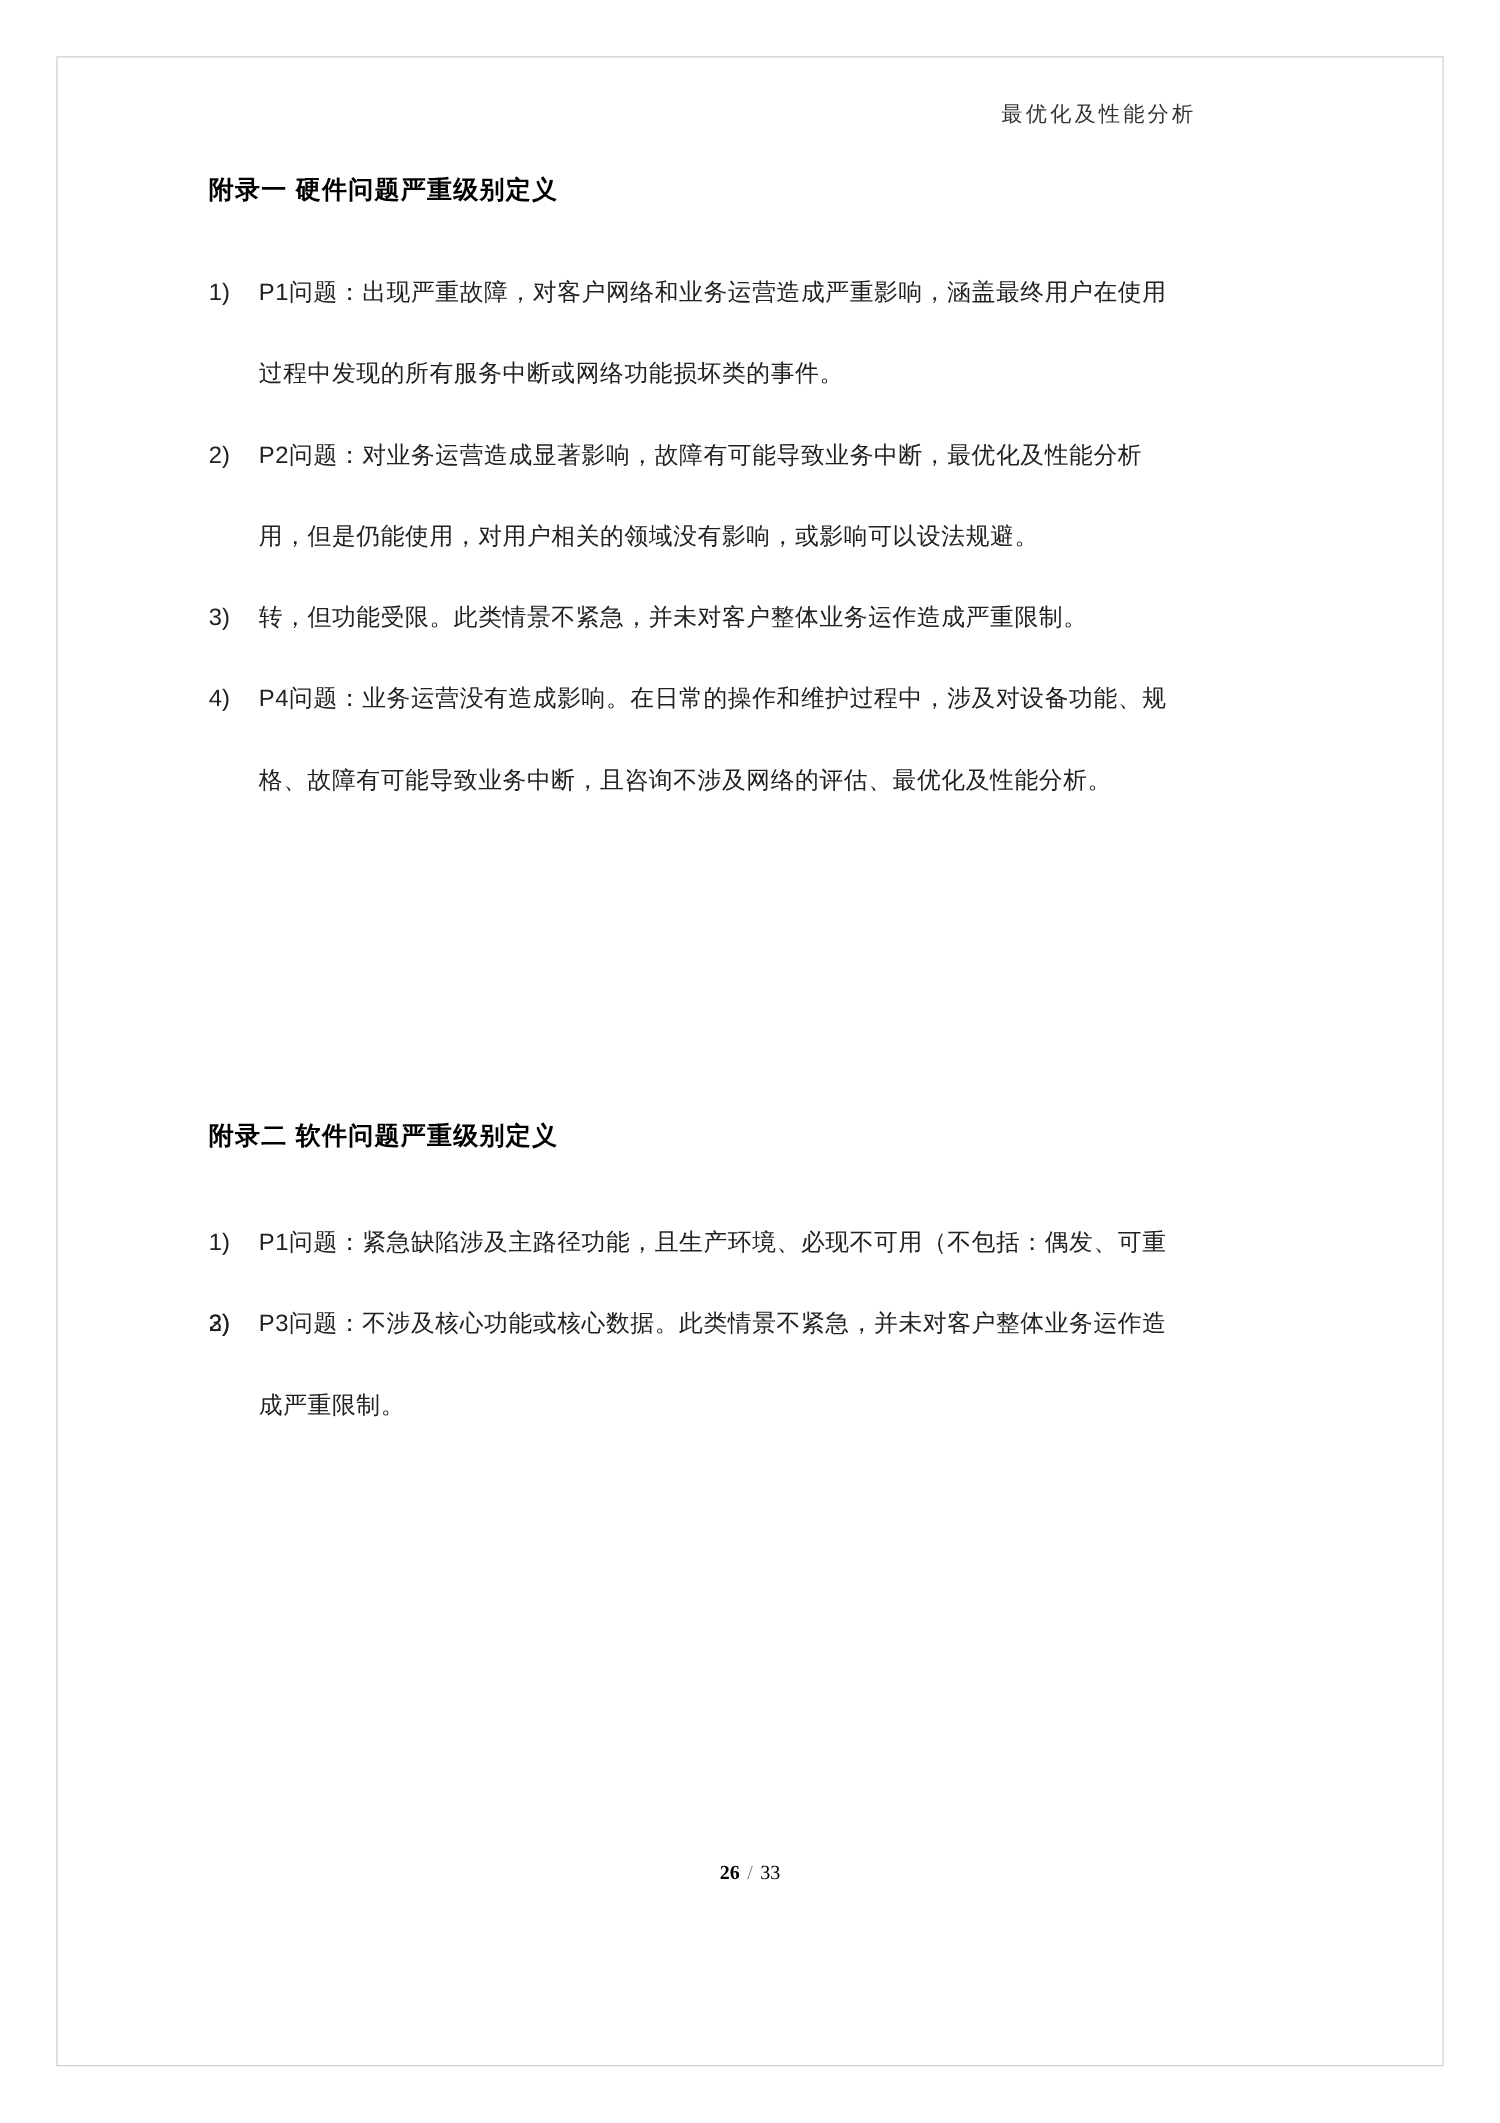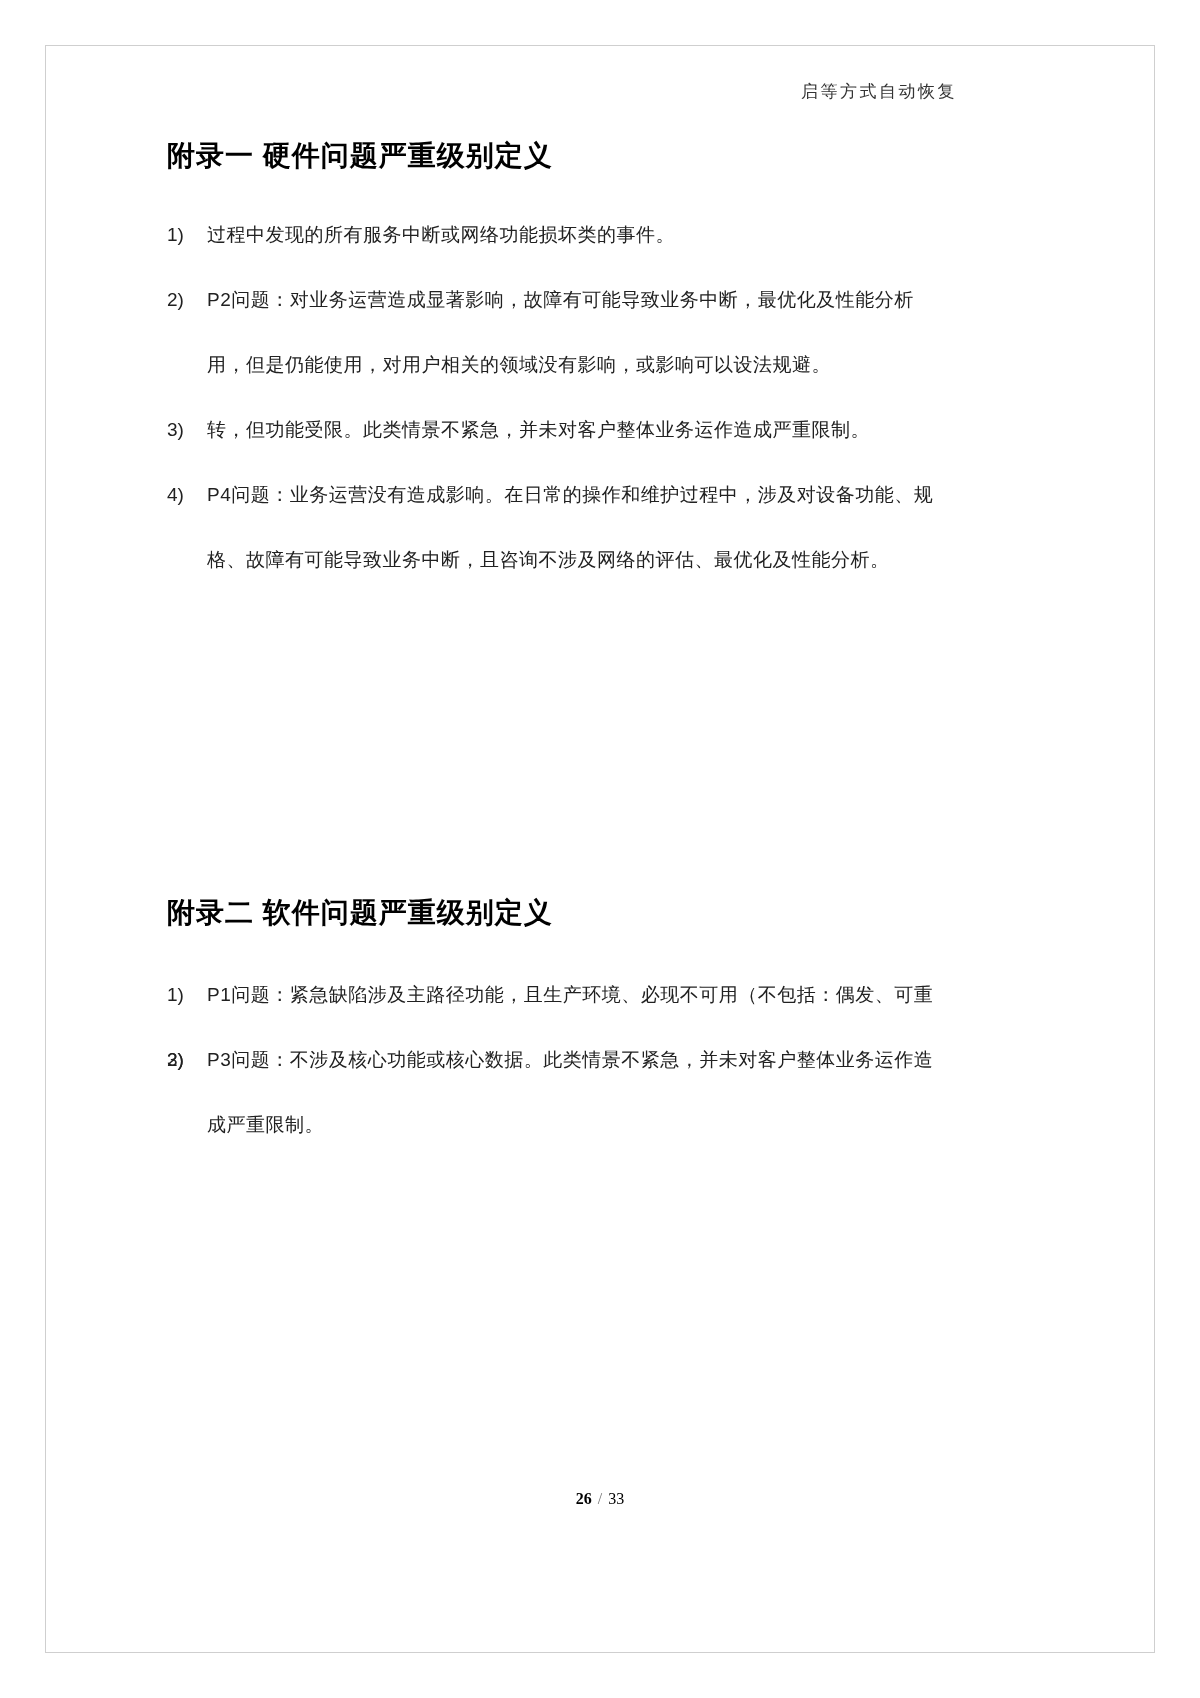--- a/index.html
+++ b/index.html
@@ -23,21 +23,21 @@
     top: 80px;
     right: 243px;
     font-family: "Liberation Serif", serif;
     font-size: 17px;
     letter-spacing: 2.5px;
     color: #333333;
   }
   .section-title {
     position: absolute;
     left: 167px;
-    font-size: 28px;
+    font-size: 20px;
     font-weight: bold;
     color: #000000;
     letter-spacing: 1px;
     line-height: 1;
     white-space: nowrap;
   }
   #title-appendix1 { top: 142px; }
   #title-appendix2 { top: 899px; }
   .list {
     position: absolute;
@@ -73,27 +73,28 @@
     color: #000000;
   }
   .footer .cur { font-weight: bold; }
   .footer .sep { color: #777777; padding: 0 6px; }
 </style>
 </head>
 <body>
 
 <div class="frame"></div>
 
-<div class="header">启等方式自动恢复</div>
+<div class="header">最优化及性能分析</div>
 
 <div class="section-title" id="title-appendix1">附录一  硬件问题严重级别定义</div>
 
 <div class="list" id="list-appendix1">
   <div class="item">
     <span class="num">1)</span>
+    <div class="line">P1问题：出现严重故障，对客户网络和业务运营造成严重影响，涵盖最终用户在使用</div>
     <div class="line">过程中发现的所有服务中断或网络功能损坏类的事件。</div>
   </div>
   <div class="item">
     <span class="num">2)</span>
     <div class="line">P2问题：对业务运营造成显著影响，故障有可能导致业务中断，最优化及性能分析</div>
     <div class="line">用，但是仍能使用，对用户相关的领域没有影响，或影响可以设法规避。</div>
   </div>
   <div class="item">
     <span class="num">3)</span>
     <div class="line">转，但功能受限。此类情景不紧急，并未对客户整体业务运作造成严重限制。</div>

